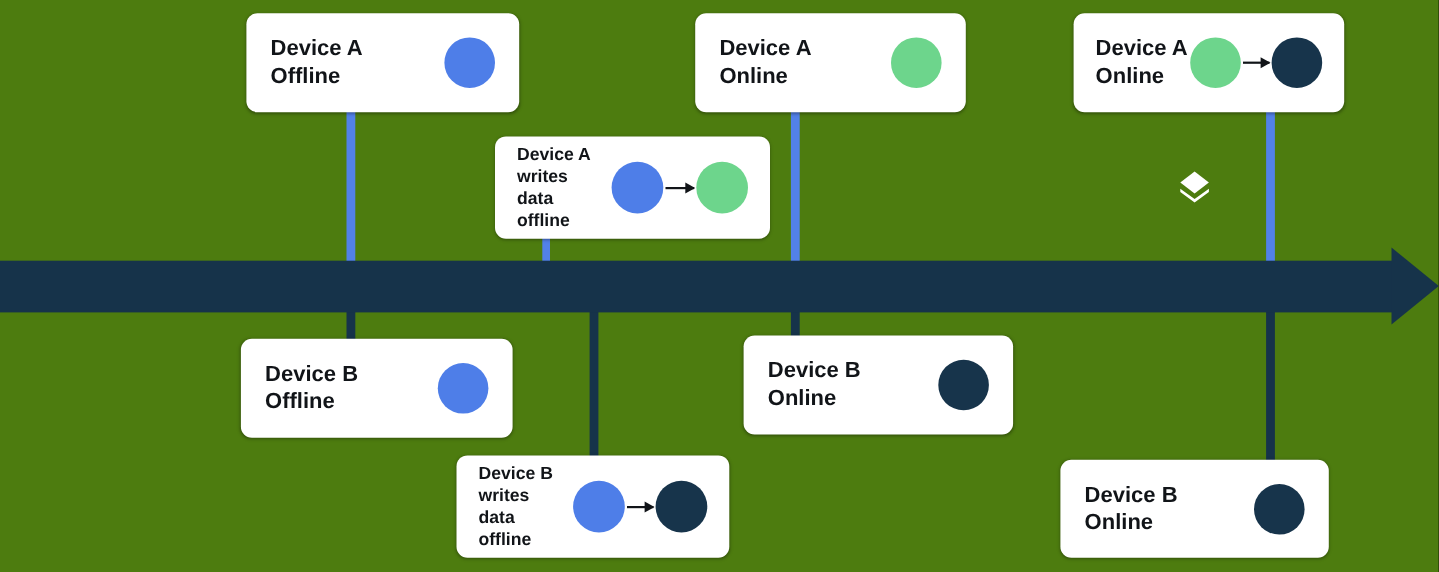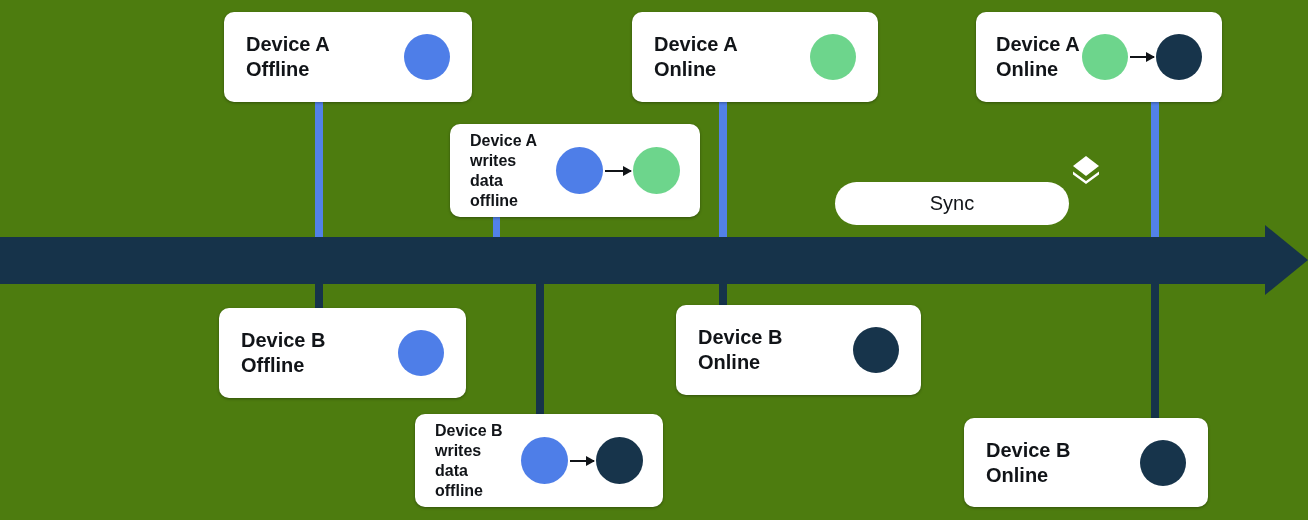--- a/index.html
+++ b/index.html
@@ -185,23 +185,20 @@
 writes
 data
 offline</div>
     <div class="card-graphic">
       <span class="dot blue" style="width:47px; height:47px;"></span>
       <span class="arrow" style="width:26px; margin:0 2px;"></span>
       <span class="dot green" style="width:47px; height:47px;"></span>
     </div>
   </div>
 
-  <div id="sync-pill">
-    <span class="sync-label">Sync</span>
-  </div>
   <div id="layers-icon">
     <svg viewBox="0 0 36 36" width="36" height="36" aria-hidden="true">
       <polygon points="18,4 31,14 18,24 5,14" fill="#FFFFFF"></polygon>
       <polygon points="18,20 31,20 18,30 5,20" fill="#FFFFFF" opacity="0"></polygon>
       <path d="M5,19.5 L18,29 L31,19.5 L31,22.5 L18,32 L5,22.5 Z" fill="#FFFFFF"></path>
     </svg>
   </div>
 
   <div class="card big" style="left:219px; top:308px; width:247px; height:90px;">
     <div class="card-label">Device B

